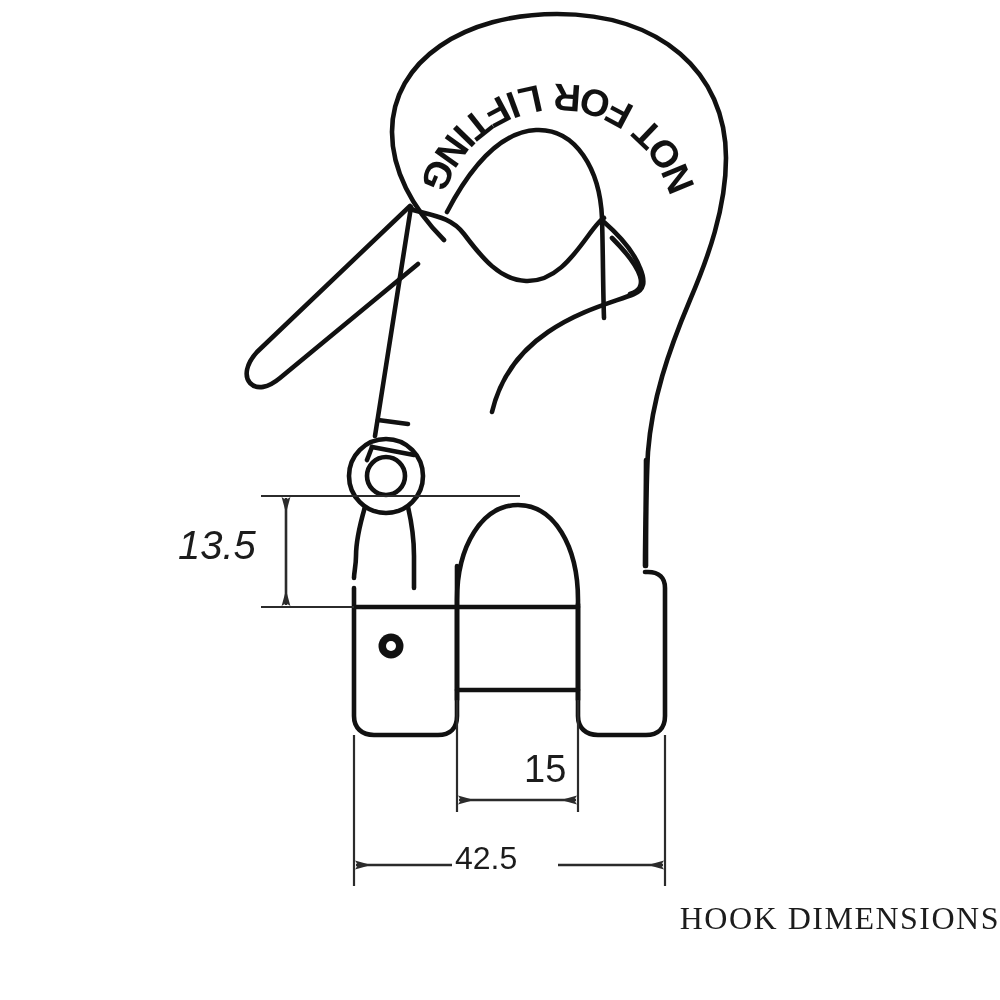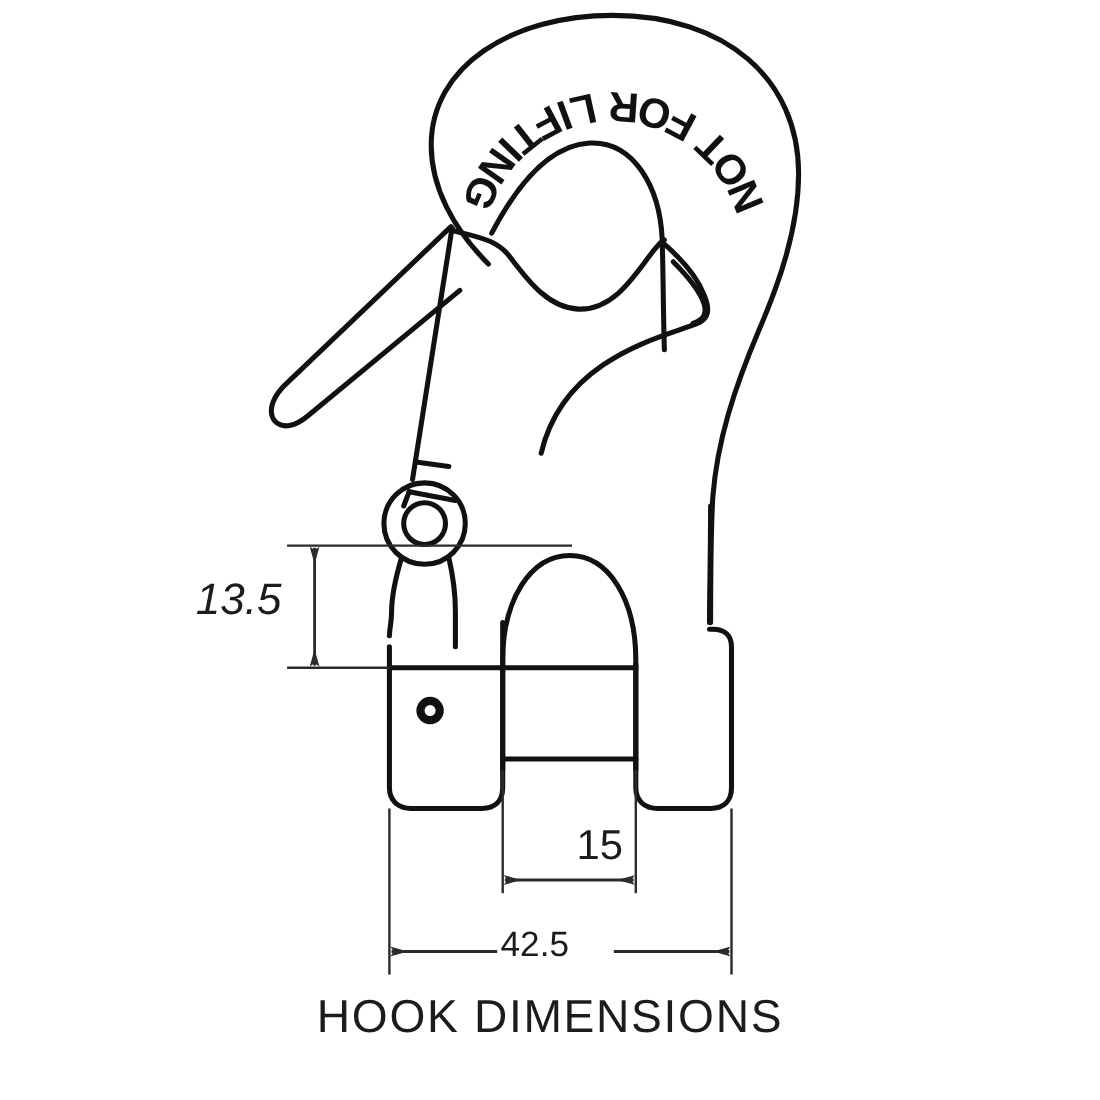--- a/index.html
+++ b/index.html
@@ -27,23 +27,23 @@
     top: 0;
     width: 1000px;
     height: 1000px;
     display: block;
   }
   .caption {
     position: absolute;
     left: 0;
     top: 900px;
     width: 1000px;
-    text-align: center;
-    font-family: Liberation Sans, sans-serif;
-    font-size: 42px;
+    text-align: right;
+    font-family: Liberation Serif, serif;
+    font-size: 32px;
     letter-spacing: 1.5px;
     color: #1c1c1c;
     white-space: nowrap;
   }
   
   .dimtext {
     position: absolute;
     font-family: "Liberation Sans", sans-serif;
     color: #1c1c1c;
     white-space: nowrap;

